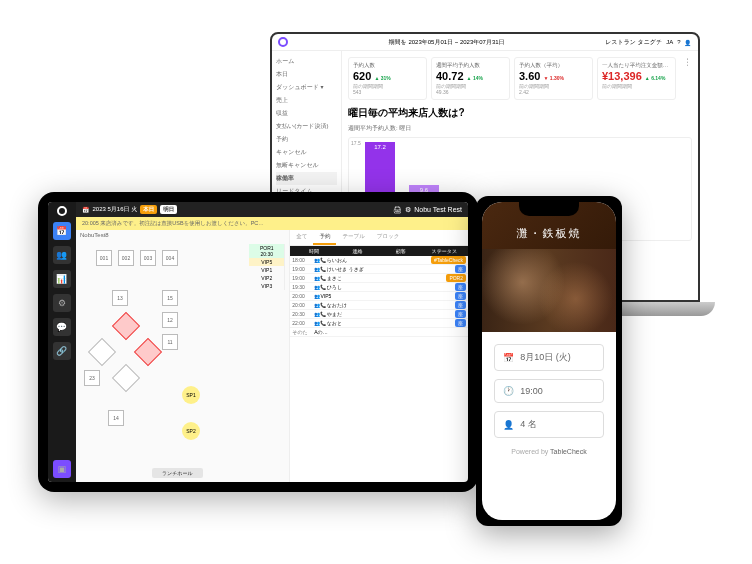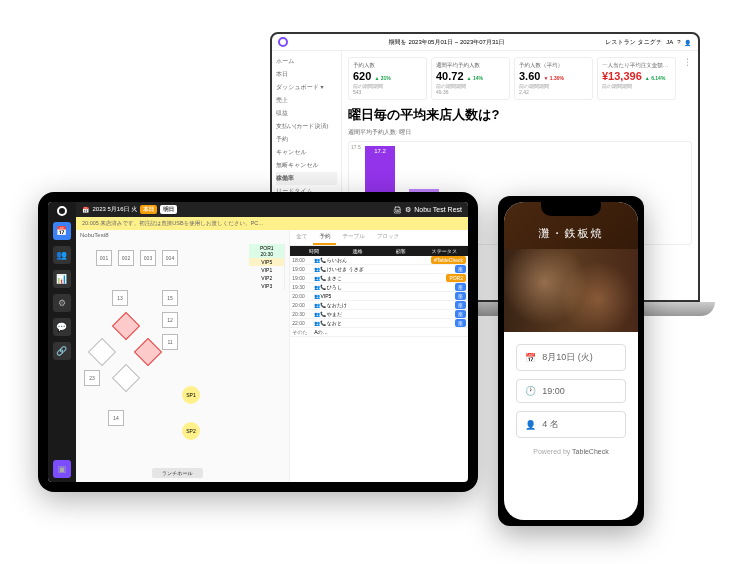--- a/index.html
+++ b/index.html
@@ -15,21 +15,21 @@
 .lap-side{width:70px;border-right:1px solid #eee;padding:4px;font-size:6px;color:#666}
 .lap-side div{padding:2px 0}
 .lap-main{flex:1;padding:6px}
 .metrics{display:flex;gap:4px;margin-bottom:6px}
 .metric{flex:1;border:1px solid #eee;border-radius:3px;padding:4px;font-size:6px}
 .metric-label{color:#666;font-size:5.5px}
 .metric-val{font-size:11px;font-weight:700;margin:1px 0}
 .metric-val .up{color:#16a34a;font-size:5px}
 .metric-val .dn{color:#dc2626;font-size:5px}
 .metric-sub{color:#999;font-size:5px}
-.chart-title{font-size:13px;font-weight:600;margin:4px 0}
+.chart-title{font-size:10px;font-weight:600;margin:4px 0}
 .chart-sub{font-size:6px;color:#666;margin-bottom:4px}
 .chart{display:flex;align-items:flex-end;height:104px;gap:14px;padding:0 16px;border:1px solid #eee;border-radius:3px;position:relative}
 .bar{width:30px;background:#9333ea;position:relative;color:#fff;font-size:6px;text-align:center;padding-top:2px}
 .bar.light{background:#c084fc}
 .bar-label{position:absolute;bottom:-10px;font-size:5px;color:#666;width:100%;text-align:center}
 .yaxis{position:absolute;left:2px;top:2px;font-size:5px;color:#999}
 .dots{font-size:9px;color:#999;margin-left:3px}
 
 
 .tablet{position:absolute;left:38px;top:192px;width:440px;height:300px;background:#000;border-radius:16px;padding:10px;box-shadow:0 8px 30px rgba(0,0,0,.3)}
@@ -59,21 +59,21 @@
 .rrow{display:flex;border-bottom:1px solid #f3f3f3;padding:1px 2px;font-size:5px;align-items:center}
 .rrow>div:first-child{width:22px;color:#666}
 .seat-cell{width:36px;border-right:1px solid #eee;padding:1px;font-size:5px;text-align:center}
 .por1{background:#dcfce7}
 .vip{background:#fef3c7}
 .sp{background:#fef08a;border-radius:50%;width:18px;height:18px;font-size:5px;display:flex;align-items:center;justify-content:center}
 .status-pill{background:#3b82f6;color:#fff;padding:1px 3px;border-radius:2px;font-size:5px}
 .status-pill.orange{background:#f59e0b}
 
 
-.phone{position:absolute;left:498px;top:196px;width:146px;height:330px;background:#000;border-radius:12px;padding:6px;box-shadow:0 8px 30px rgba(0,0,0,.35)}
+.phone{position:absolute;left:476px;top:196px;width:146px;height:330px;background:#000;border-radius:12px;padding:6px;box-shadow:0 8px 30px rgba(0,0,0,.35)}
 .phone-screen{width:100%;height:100%;background:#fff;border-radius:20px;overflow:hidden;position:relative;font-size:9px}
 .notch{position:absolute;top:0;left:50%;transform:translateX(-50%);width:60px;height:14px;background:#000;border-radius:0 0 10px 10px;z-index:2}
 .phone-hero{height:130px;background:linear-gradient(135deg,#4a2810 0%,#2a1405 100%);position:relative;display:flex;flex-direction:column}
 .phone-title{color:#fff;text-align:center;font-size:11px;margin-top:24px;letter-spacing:2px}
 .hero-img{flex:1;background:linear-gradient(90deg,#3a2415,#5a3a20,#4a2818);margin-top:8px;position:relative;overflow:hidden}
 .hero-img::before{content:"";position:absolute;inset:0;background:radial-gradient(circle at 30% 40%,rgba(255,200,150,.4),transparent 40%),radial-gradient(circle at 70% 60%,rgba(255,180,120,.3),transparent 35%)}
 .phone-form{padding:12px}
 .pfield{border:1px solid #ddd;border-radius:4px;padding:6px 8px;margin-bottom:8px;font-size:9px;color:#666;display:flex;align-items:center;gap:6px}
 .pbtn{background:#6b3410;color:#fff;text-align:center;padding:8px;border-radius:4px;font-size:9px}
 .powered{text-align:center;font-size:7px;color:#aaa;margin-top:10px}

